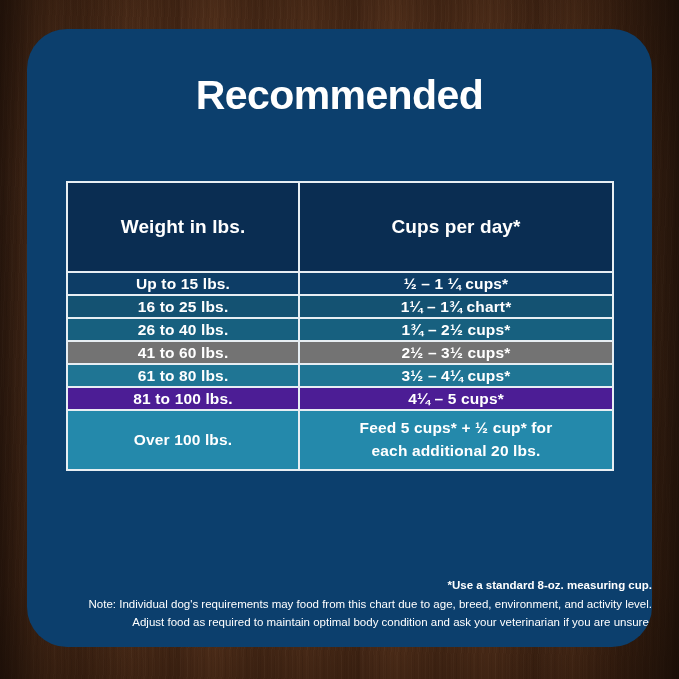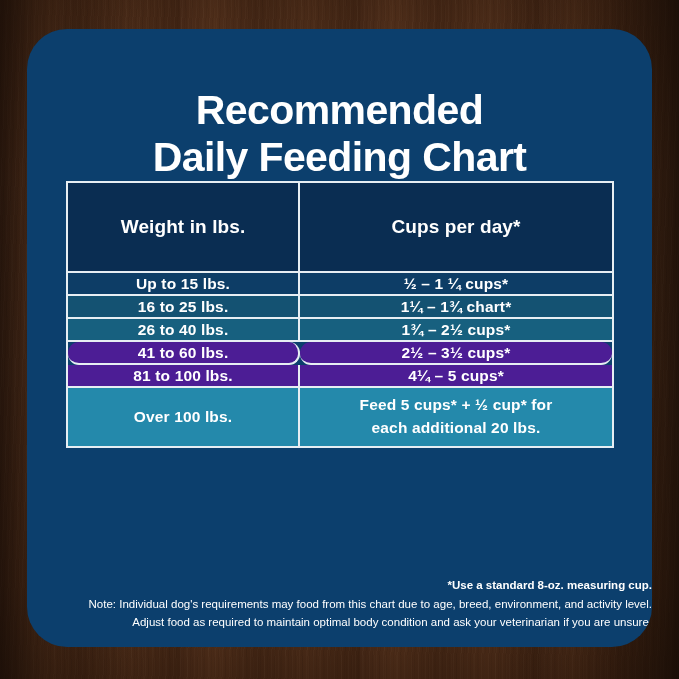--- a/index.html
+++ b/index.html
@@ -73,21 +73,21 @@
     left: 27px;
     top: 29px;
     width: 625px;
     height: 618px;
     background: #0c3f6d;
     border-radius: 40px;
     overflow: hidden;
   }
 
   #title-block {
-    padding-top: 58px;
+    padding-top: 43px;
     text-align: center;
   }
   .title-line {
     color: #ffffff;
     font-size: 41px;
     font-weight: bold;
     line-height: 1.14;
     letter-spacing: -0.6px;
   }
 
@@ -124,21 +124,21 @@
 
   tbody td {
     height: 23px;
     font-size: 15.5px;
     font-weight: bold;
     letter-spacing: 0.15px;
   }
   tbody tr.r0 td { background: #0d3d66; }
   tbody tr.r1 td { background: #145272; }
   tbody tr.r2 td { background: #17607f; }
-  tbody tr.r3 td { background: #4c1d95; border-radius: 11px; }
+  tbody tr.r3 td { background: #737373; }
   tbody tr.r4 td { background: #1f7594; }
   tbody tr.r5 td { background: #4c1d95; margin-left: 33px; }
   tbody tr.r6 td { background: #2489ab; height: 58px; }
 
   .cell-multiline { line-height: 1.48; }
 
   
   #footnotes {
     position: absolute;
     left: 0;
@@ -159,21 +159,20 @@
 </style>
 </head>
 <body>
 
 <div id="wood-bg"></div>
 
 <div id="card">
 
   <div id="title-block">
     <div class="title-line">Recommended</div>
-    <div class="title-line">Daily Feeding Chart</div>
   </div>
 
   <table id="feeding-table">
     <thead>
       <tr>
         <th class="col-weight">Weight in lbs.</th>
         <th class="col-cups">Cups per day*</th>
       </tr>
     </thead>
     <tbody>
@@ -185,20 +184,24 @@
         <td class="col-weight">16 to 25 lbs.</td>
         <td class="col-cups">1¼ – 1¾  chart*</td>
       </tr>
       <tr class="r2">
         <td class="col-weight">26 to 40 lbs.</td>
         <td class="col-cups">1¾ – 2½ cups*</td>
       </tr>
       <tr class="r3">
         <td class="col-weight">41 to 60 lbs.</td>
         <td class="col-cups">2½ – 3½ cups*</td>
+      </tr>
+      <tr class="r4">
+        <td class="col-weight">61 to 80 lbs.</td>
+        <td class="col-cups">3½ – 4¼ cups*</td>
       </tr>
       <tr class="r5">
         <td class="col-weight">81 to 100 lbs.</td>
         <td class="col-cups">4¼ – 5 cups*</td>
       </tr>
       <tr class="r6">
         <td class="col-weight">Over 100 lbs.</td>
         <td class="col-cups cell-multiline">
           <div>Feed 5 cups*  + ½ cup* for</div>
           <div>each  additional 20 lbs.</div>

